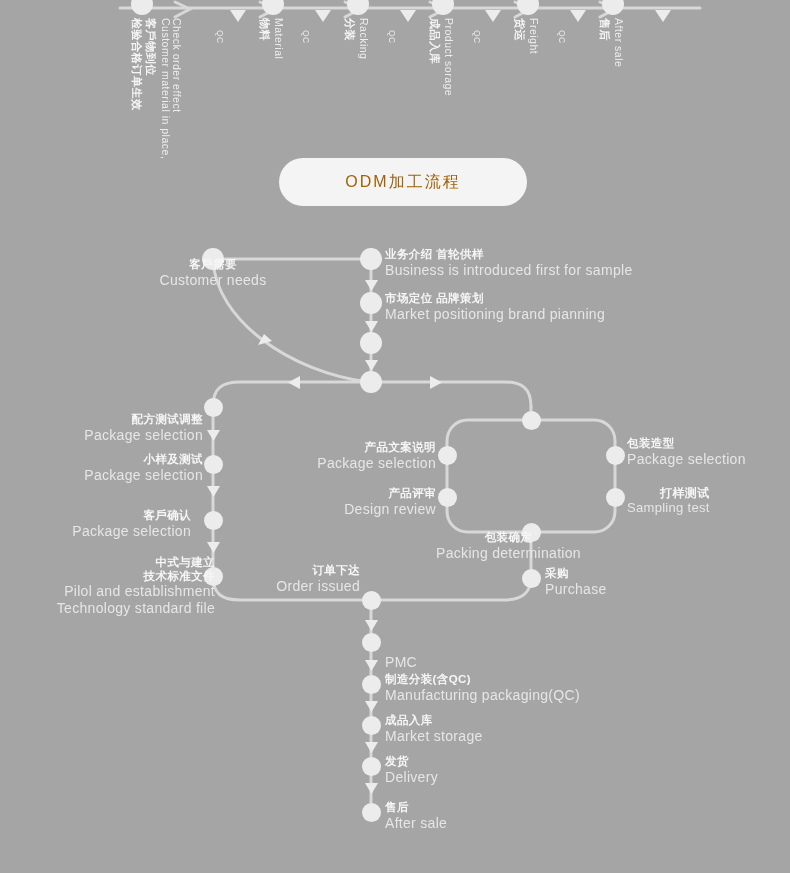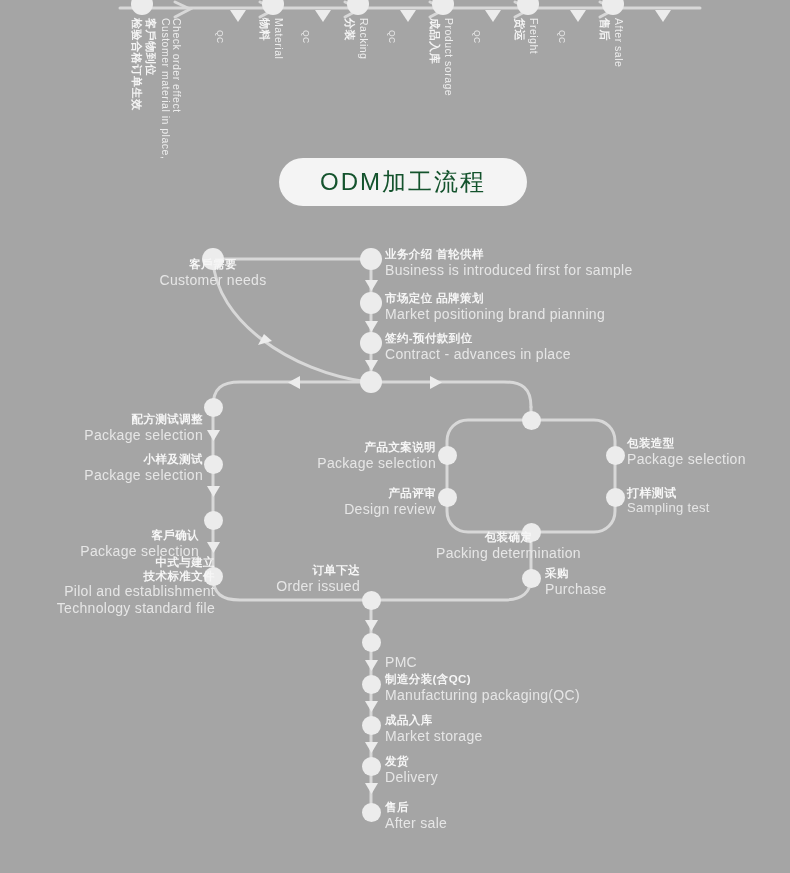--- a/index.html
+++ b/index.html
@@ -45,21 +45,21 @@
     font-weight: bold;
     letter-spacing: .4px;
     color: #f6f6f6;
   }
   .lbl .en {
     display: block;
     font-size: 14px;
     letter-spacing: .3px;
     color: #e6e6e6;
   }
-  .lbl.big .cn { font-size: 12px; }
+  .lbl.big .cn { font-size: 12px; text-align: right; }
   .lbl.big .en { font-size: 13px; }
   .lbl.r { text-align: right; }
   .lbl.c { text-align: center; margin-top: 36px; }
 
   
   .vlbl {
     position: absolute;
     transform-origin: 0 0;
     transform: rotate(90deg);
     white-space: nowrap;
@@ -84,22 +84,22 @@
   
   #title-pill {
     position: absolute;
     left: 279px; top: 158px;
     width: 248px; height: 48px;
     background: #f4f4f4;
     border-radius: 26px;
     display: flex;
     align-items: center;
     justify-content: center;
-    color: #14532d;
-    font-size: 24px;
+    color: #a16207;
+    font-size: 16px;
     letter-spacing: 2px;
   }
 </style>
 </head>
 <body>
 
 <div id="stage">
 
   <svg id="wires" viewBox="0 0 790 873" width="790" height="873">
     <defs>
@@ -213,41 +213,37 @@
     <span class="en">Business is introduced first for sample</span>
   </div>
 
   <div class="node" style="left:371px;top:303px;"></div>
   <div class="lbl" style="left:385px;top:292px;">
     <span class="cn">市场定位 品牌策划</span>
     <span class="en">Market positioning brand pianning</span>
   </div>
 
   <div class="node" style="left:371px;top:343px;"></div>
-  <div class="lbl" style="left:385px;top:332px;">
-    <span class="cn">签约-预付款到位</span>
-    <span class="en">Contract - advances in place</span>
-  </div>
 
   <div class="node" style="left:371px;top:382px;"></div>
 
   <div class="node small" style="left:213px;top:407px;"></div>
   <div class="lbl r" style="left:40px;top:413px;width:163px;">
     <span class="cn">配方测试调整</span>
     <span class="en">Package selection</span>
   </div>
 
   <div class="node small" style="left:213px;top:464px;"></div>
   <div class="lbl r" style="left:40px;top:453px;width:163px;">
     <span class="cn">小样及测试</span>
     <span class="en">Package selection</span>
   </div>
 
   <div class="node small" style="left:213px;top:520px;"></div>
-  <div class="lbl r" style="left:36px;top:509px;width:163px;margin-top:20px;">
+  <div class="lbl r" style="left:28px;top:509px;width:163px;">
     <span class="cn">客戶确认</span>
     <span class="en">Package selection</span>
   </div>
 
   <div class="node small" style="left:213px;top:576px;"></div>
   <div class="lbl r" style="left:32px;top:556px;width:183px;">
     <span class="cn" style="white-space:pre-line;">中式与建立
 技术标准文件</span>
     <span class="en" style="white-space:pre-line;">Pilol and establishment
 Technology standard file</span>

